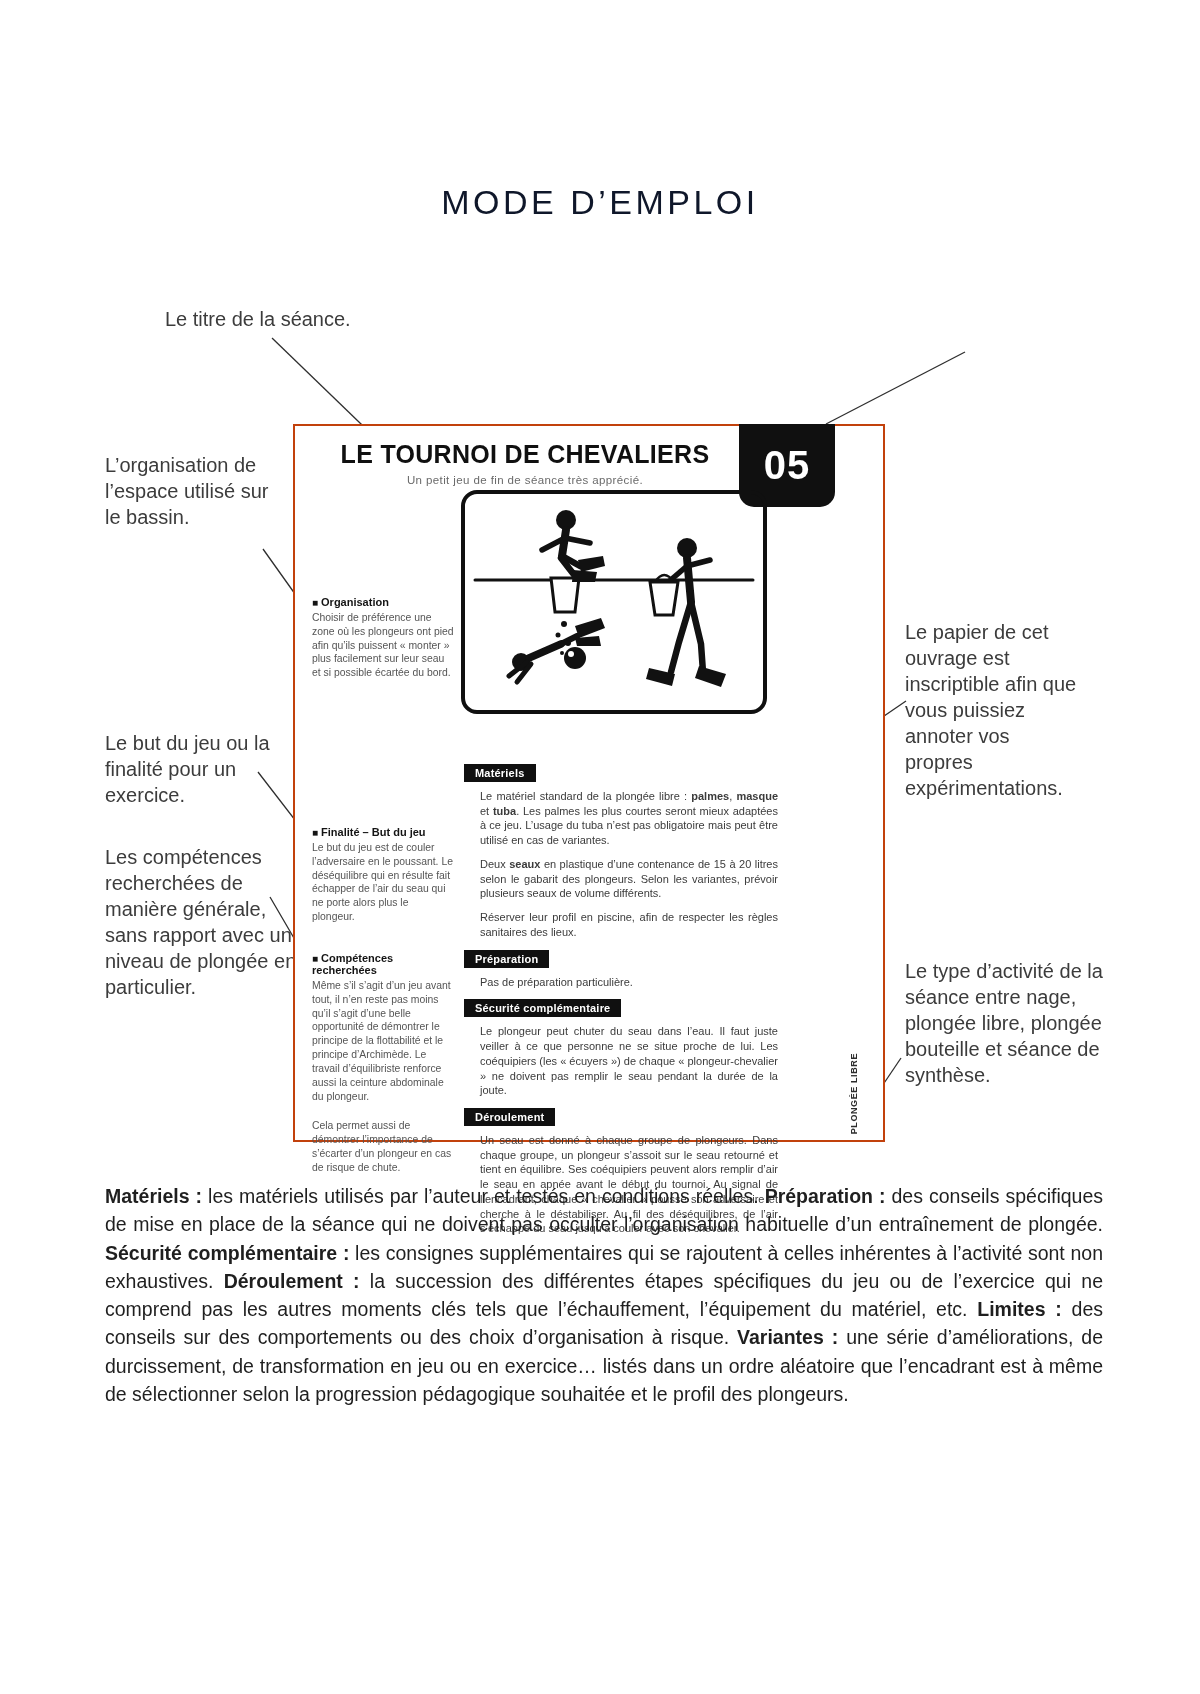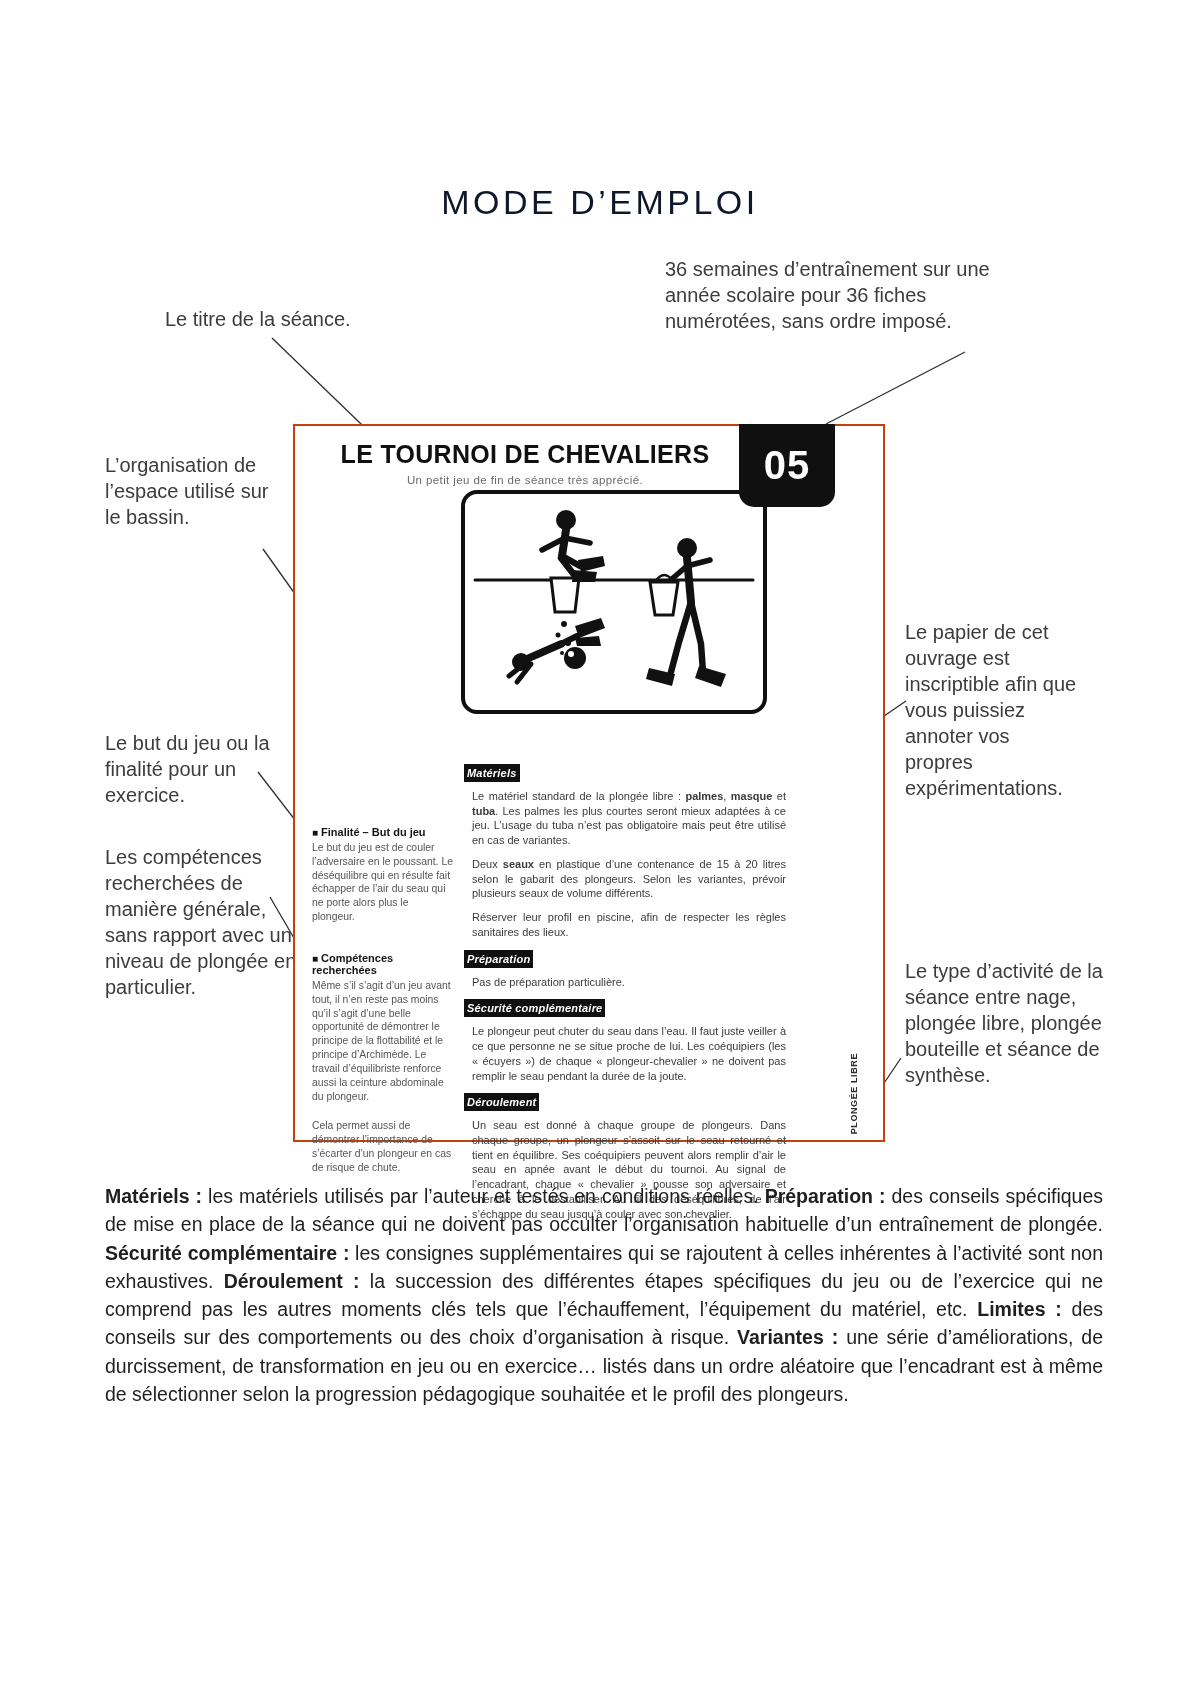--- a/index.html
+++ b/index.html
@@ -41,23 +41,23 @@
     border:4px solid #101010; border-radius:16px; box-sizing:border-box; overflow:hidden;
   }
   .left-col-sec { position:absolute; left:17px; width:142px; }
   .ls-head { font-size:11px; font-weight:700; color:#141414; margin-bottom:3px; }
   .sq { font-size:10px; margin-right:3px; }
   .left-col-sec p { margin:0 0 5px; font-size:10.4px; line-height:1.33; color:#555; }
   .main-col { position:absolute; left:169px; top:337px; width:330px; }
   .main-col section { margin-bottom:5px; }
   .chip {
     display:inline-block; background:#101010; color:#fff; font-size:11px; font-weight:700;
-    padding:3px 3px; margin:0 0 7px; letter-spacing:0.2px;font-style:italic;
+    padding:3px 11px; margin:0 0 7px; letter-spacing:0.2px;
   }
-  .main-col p { margin:0 8px 9px; font-size:11px; line-height:1.34; color:#3b3b3b; text-align:justify; }
+  .main-col p { margin:0 16px 9px; font-size:11px; line-height:1.34; color:#3b3b3b; text-align:justify; }
   .side-label {
     position:absolute; right:24px; bottom:6px;
     writing-mode:vertical-rl; transform:rotate(180deg);
     font-size:9px; font-weight:700; letter-spacing:0.6px; color:#2c2c2c;
   }
   .footer-text {
     position:absolute; left:105px; top:1182px; width:998px;
     font-size:19.5px; line-height:1.45; text-align:justify; color:#1f1f1f;
   }
   .footer-text strong { font-weight:700; }
@@ -74,21 +74,20 @@
     <path class="leader" d="M272 338 L390 452"></path>
     <path class="leader" d="M965 352 L826 424"></path>
     <path class="leader" d="M263 549 L305 608 L337 643"></path>
     <path class="leader" d="M258 772 L305 833 L342 846"></path>
     <path class="leader" d="M270 897 L305 957 L334 962"></path>
     <path class="leader" d="M868 727 L906 701"></path>
     <path class="leader" d="M901 1058 L845 1141"></path>
   </svg>
 
   <div class="note note-title">Le titre de la séance.</div>
-  <div class="note note-weeks">36 semaines d’entraînement sur une année scolaire pour 36 fiches numérotées, sans ordre imposé.</div>
   <div class="note note-organisation">L’organisation de l’espace utilisé sur le bassin.</div>
   <div class="note note-goal">Le but du jeu ou la finalité pour un exercice.</div>
   <div class="note note-skills">Les compétences recherchées de manière générale, sans rapport avec un niveau de plongée en particulier.</div>
   <div class="note note-paper">Le papier de cet ouvrage est inscriptible afin que vous puissiez annoter vos propres expérimentations.</div>
   <div class="note note-activity">Le type d’activité de la séance entre nage, plongée libre, plongée bouteille et séance de synthèse.</div>
 
   <div class="card">
 
     <div class="card-header">
       <div class="card-title">LE TOURNOI DE CHEVALIERS</div>
@@ -139,20 +138,26 @@
           <path class="ink" d="M66 170 L52 188" stroke-width="5"></path>
           <path class="ink" d="M96 150 L112 142" stroke-width="6"></path>
           <polygon points="110,132 136,124 140,134 114,144" fill="#111"></polygon>
           <polygon points="110,144 134,142 136,152 112,152" fill="#111"></polygon>
           <circle cx="110" cy="164" r="11" fill="#111"></circle>
           <circle cx="106" cy="160" r="3" fill="#fff"></circle>
         </g>
       </svg>
     </div>
 
+    <div class="left-col-sec" style="top:170px">
+      <div class="ls-head">
+        <span class="sq">■</span><span>Organisation</span>
+      </div>
+      <p>Choisir de préférence une zone où les plongeurs ont pied afin qu’ils puissent « monter » plus facilement sur leur seau et si possible écartée du bord.</p>
+    </div>
 
     <div class="left-col-sec" style="top:400px">
       <div class="ls-head">
         <span class="sq">■</span><span>Finalité – But du jeu</span>
       </div>
       <p>Le but du jeu est de couler l’adversaire en le poussant. Le déséquilibre qui en résulte fait échapper de l’air du seau qui ne porte alors plus le plongeur.</p>
     </div>
 
     <div class="left-col-sec" style="top:526px">
       <div class="ls-head">

